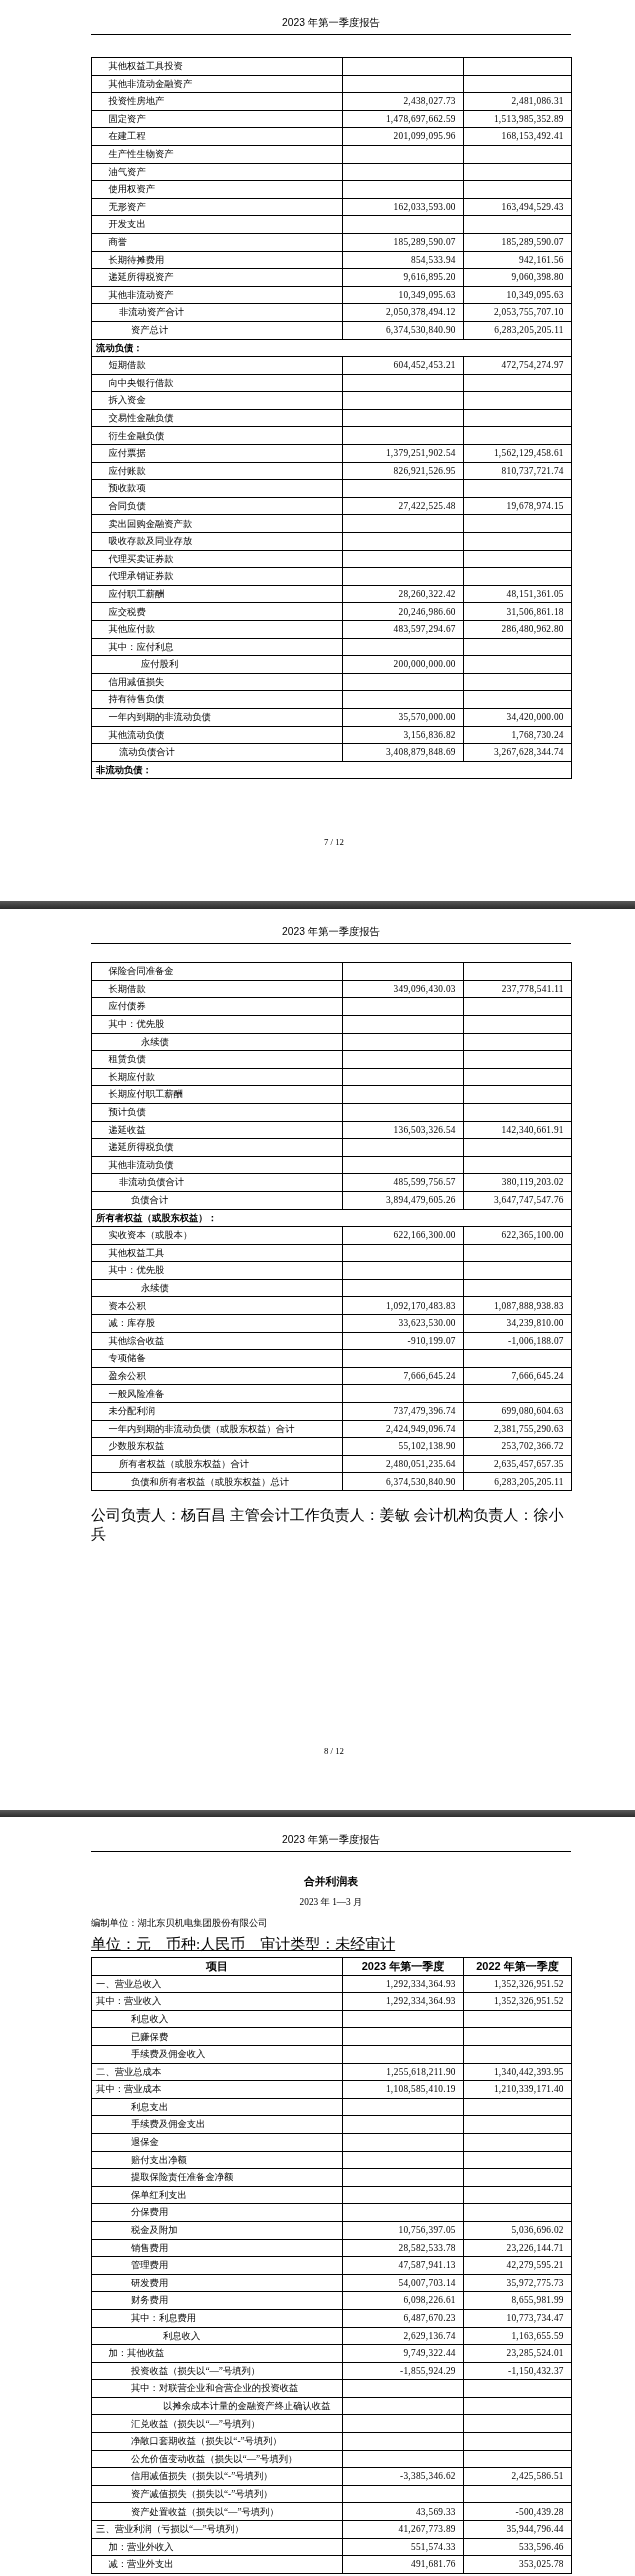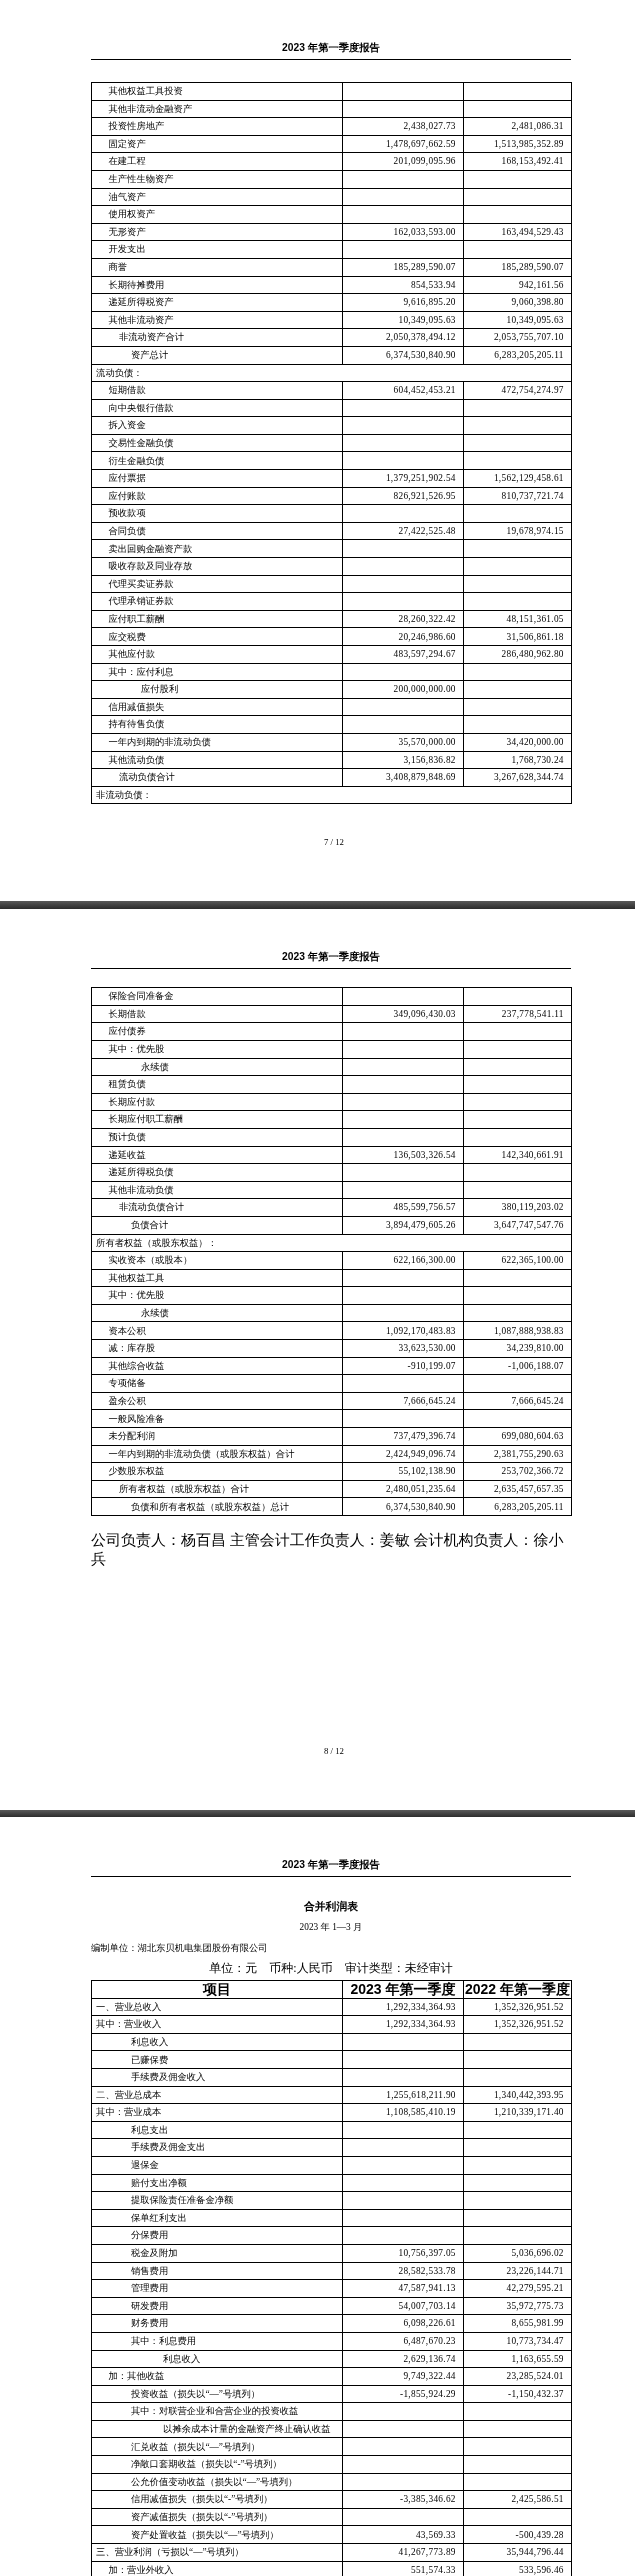--- a/index.html
+++ b/index.html
@@ -1,41 +1,41 @@
 <!DOCTYPE html>
 <html style="font-size:8.2px"><head>
 <meta charset="utf-8">
 <style>
   html,body{margin:0;padding:0;background:#fff;}
   body{width:635px;height:3626px;overflow:hidden;color:#000;font-family:"Liberation Serif",serif;}
   .page{position:relative;height:901px;box-sizing:border-box;padding:0 64px 0 91px;background:#fff;overflow:hidden;}
   .page-sep{height:7.7px;background:linear-gradient(#5a5a5a,#2c2c2c);}
-  .hdr-title{padding-top:41px;text-align:center;font-family:"Liberation Sans",sans-serif;font-weight:bold;font-size:10.3px;line-height:13.4px;}
+  .hdr-title{padding-top:16px;text-align:center;font-family:"Liberation Sans",sans-serif;font-weight:normal;font-size:10.3px;line-height:13.4px;}
   .hdr-rule{border:none;border-top:1.5px solid #000;margin:4.6px 0 0 0;}
   .fin-table{border-collapse:collapse;width:480px;table-layout:fixed;border-radius:11px;}
   .fin-table td,.fin-table th{border:1px solid #000;font-size:9.3px;line-height:12.4px;padding:2.1px 0;vertical-align:middle;word-break:break-all;}
-  .fin-table th{font-family:"Liberation Sans",sans-serif;font-weight:bold;text-align:center;font-size:14px;}
+  .fin-table th{font-family:"Liberation Sans",sans-serif;font-weight:bold;text-align:center;font-size:11px;}
   .num{text-align:right;padding-right:7.2px !important;font-size:8.8px;letter-spacing:0.3px;}
   .lbl{text-align:left;}
   .i0{padding-left:4.1px !important;}
   .i1{padding-left:16.5px !important;}
   .i2{padding-left:27px !important;}
   .i3{padding-left:39px !important;}
   .i4{padding-left:49px !important;}
   .i5{padding-left:71px !important;}
-  .sec{font-family:"Liberation Sans",sans-serif;font-weight:normal;}
+  .sec{font-family:"Liberation Sans",sans-serif;font-weight:bold;}
   .tbl-p1{margin-top:22px;}
   .tbl-p2{margin-top:18.5px;}
   .tbl-p3{margin-top:3.1px;}
   .page-footer{position:absolute;bottom:54px;left:94px;width:480px;text-align:center;font-size:8.8px;}
   .signature{margin-top:15px;font-size:15px;}
   .stmt-title{margin-top:23px;text-align:center;font-family:"Liberation Sans",sans-serif;font-weight:bold;font-size:10.8px;}
   .stmt-period{margin-top:6.2px;text-align:center;font-size:9.3px;}
   .preparer{margin-top:8.2px;font-size:9.3px;}
-  .unit-note{margin-top:5.2px;margin-bottom:3.1px;text-align:center;font-size:12px;}
+  .unit-note{margin-top:5.2px;margin-bottom:3.1px;text-align:left;font-size:15px;text-decoration:underline;}
 </style>
 </head>
 <body>
 
 <div class="page">
   <div class="hdr-title">2023 年第一季度报告</div>
   <hr class="hdr-rule">
   <table class="fin-table tbl-p1">
     <colgroup>
         <col style="width:251px">

